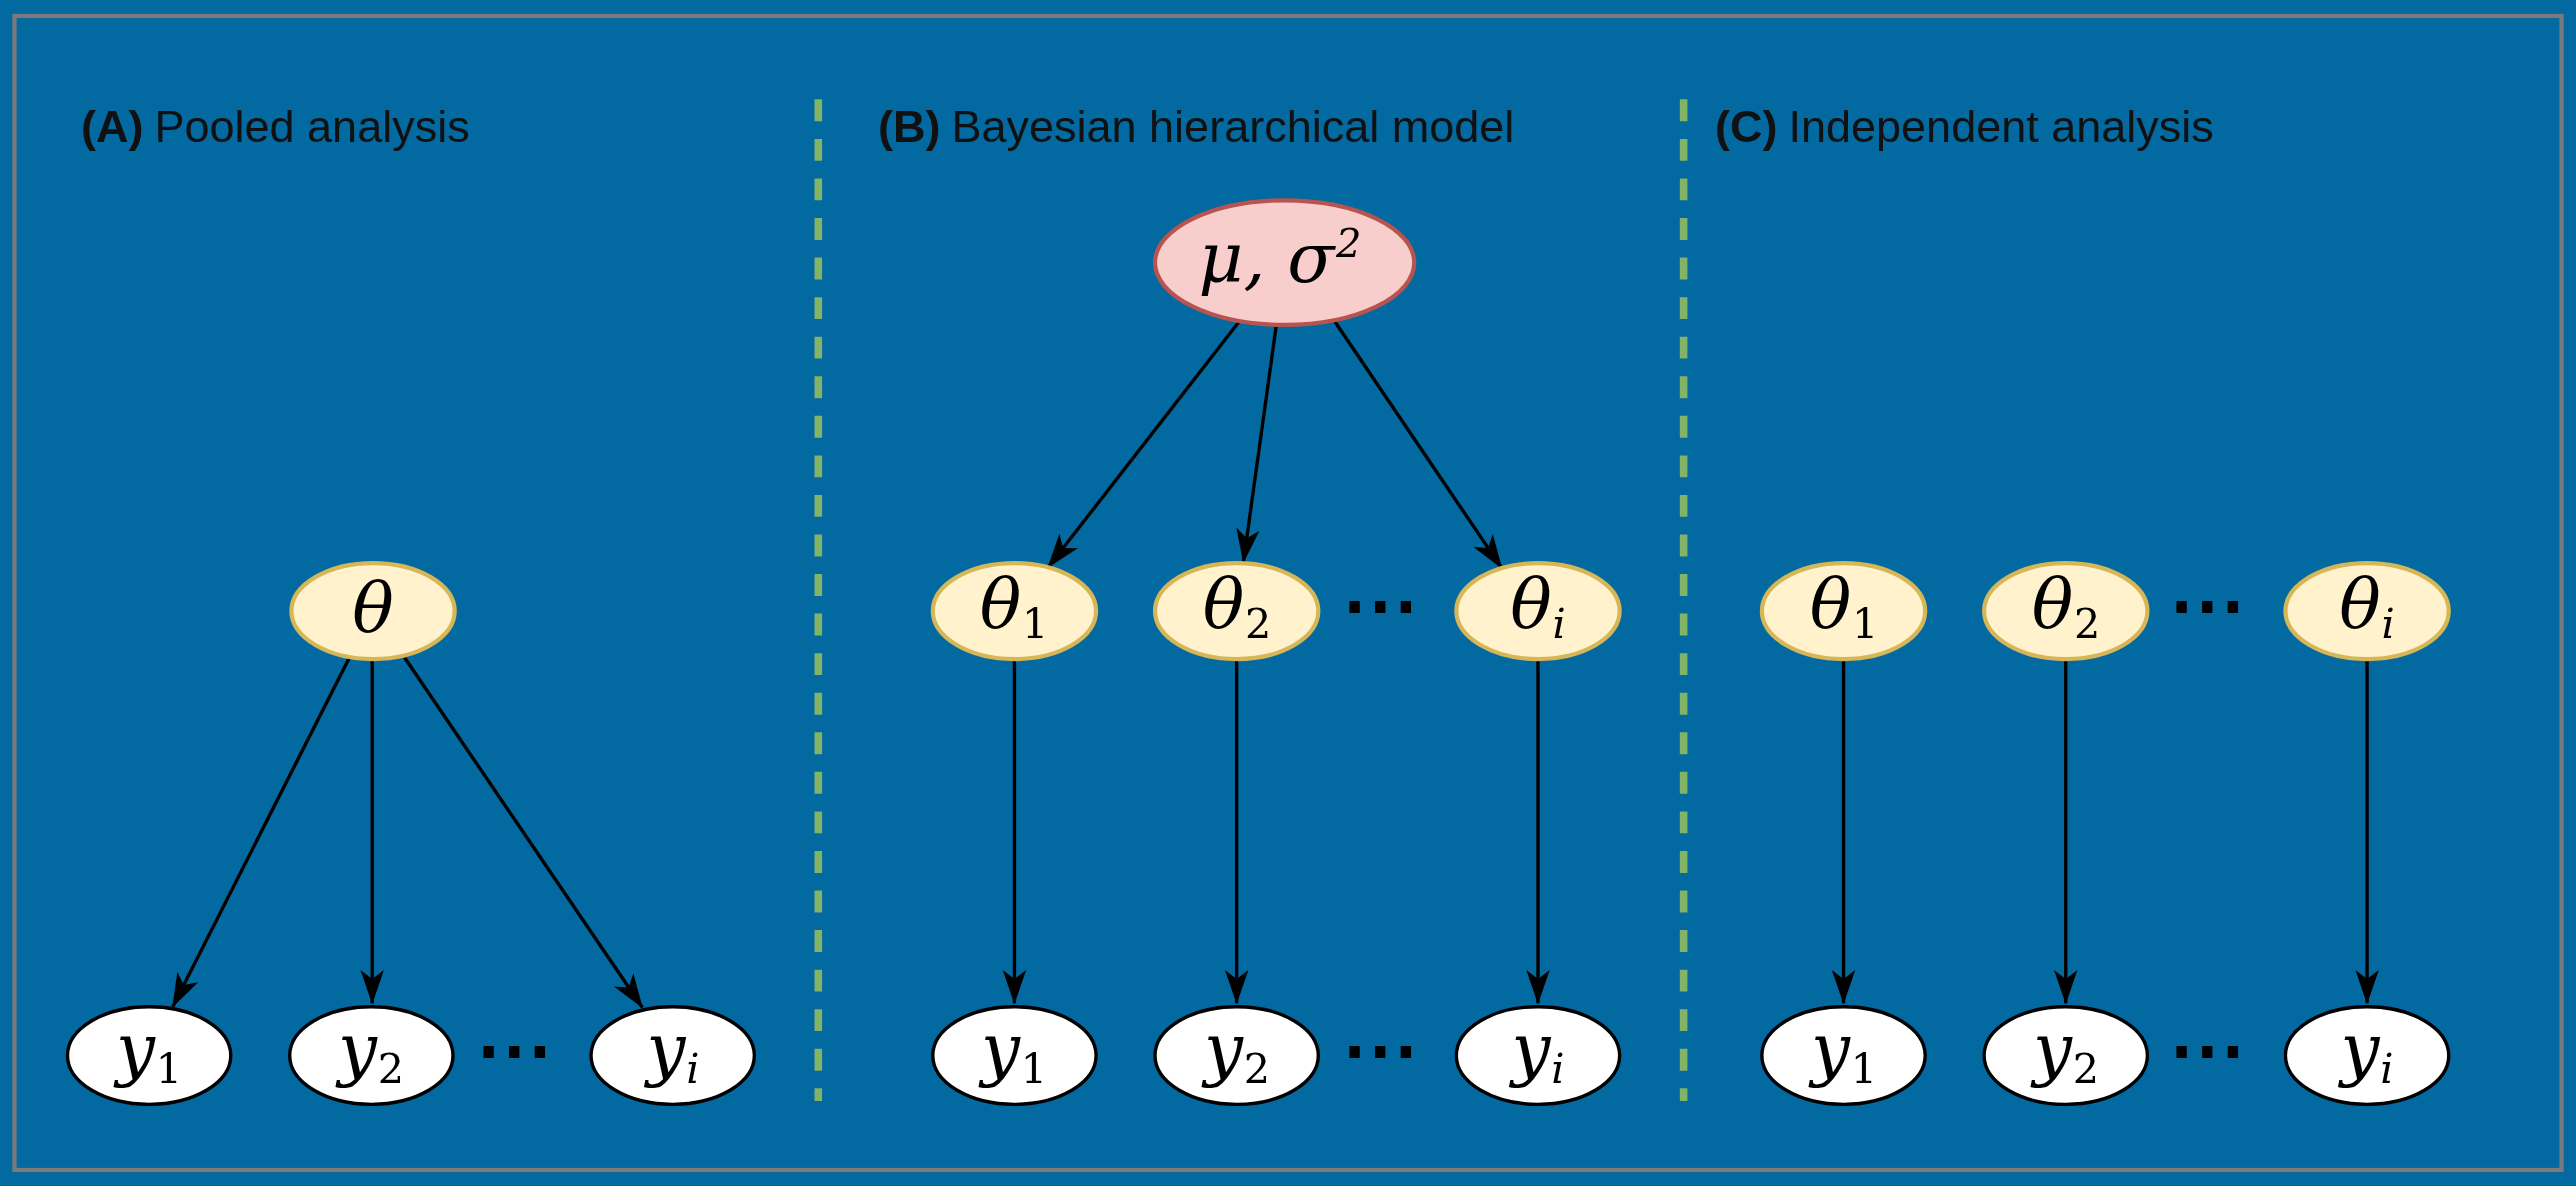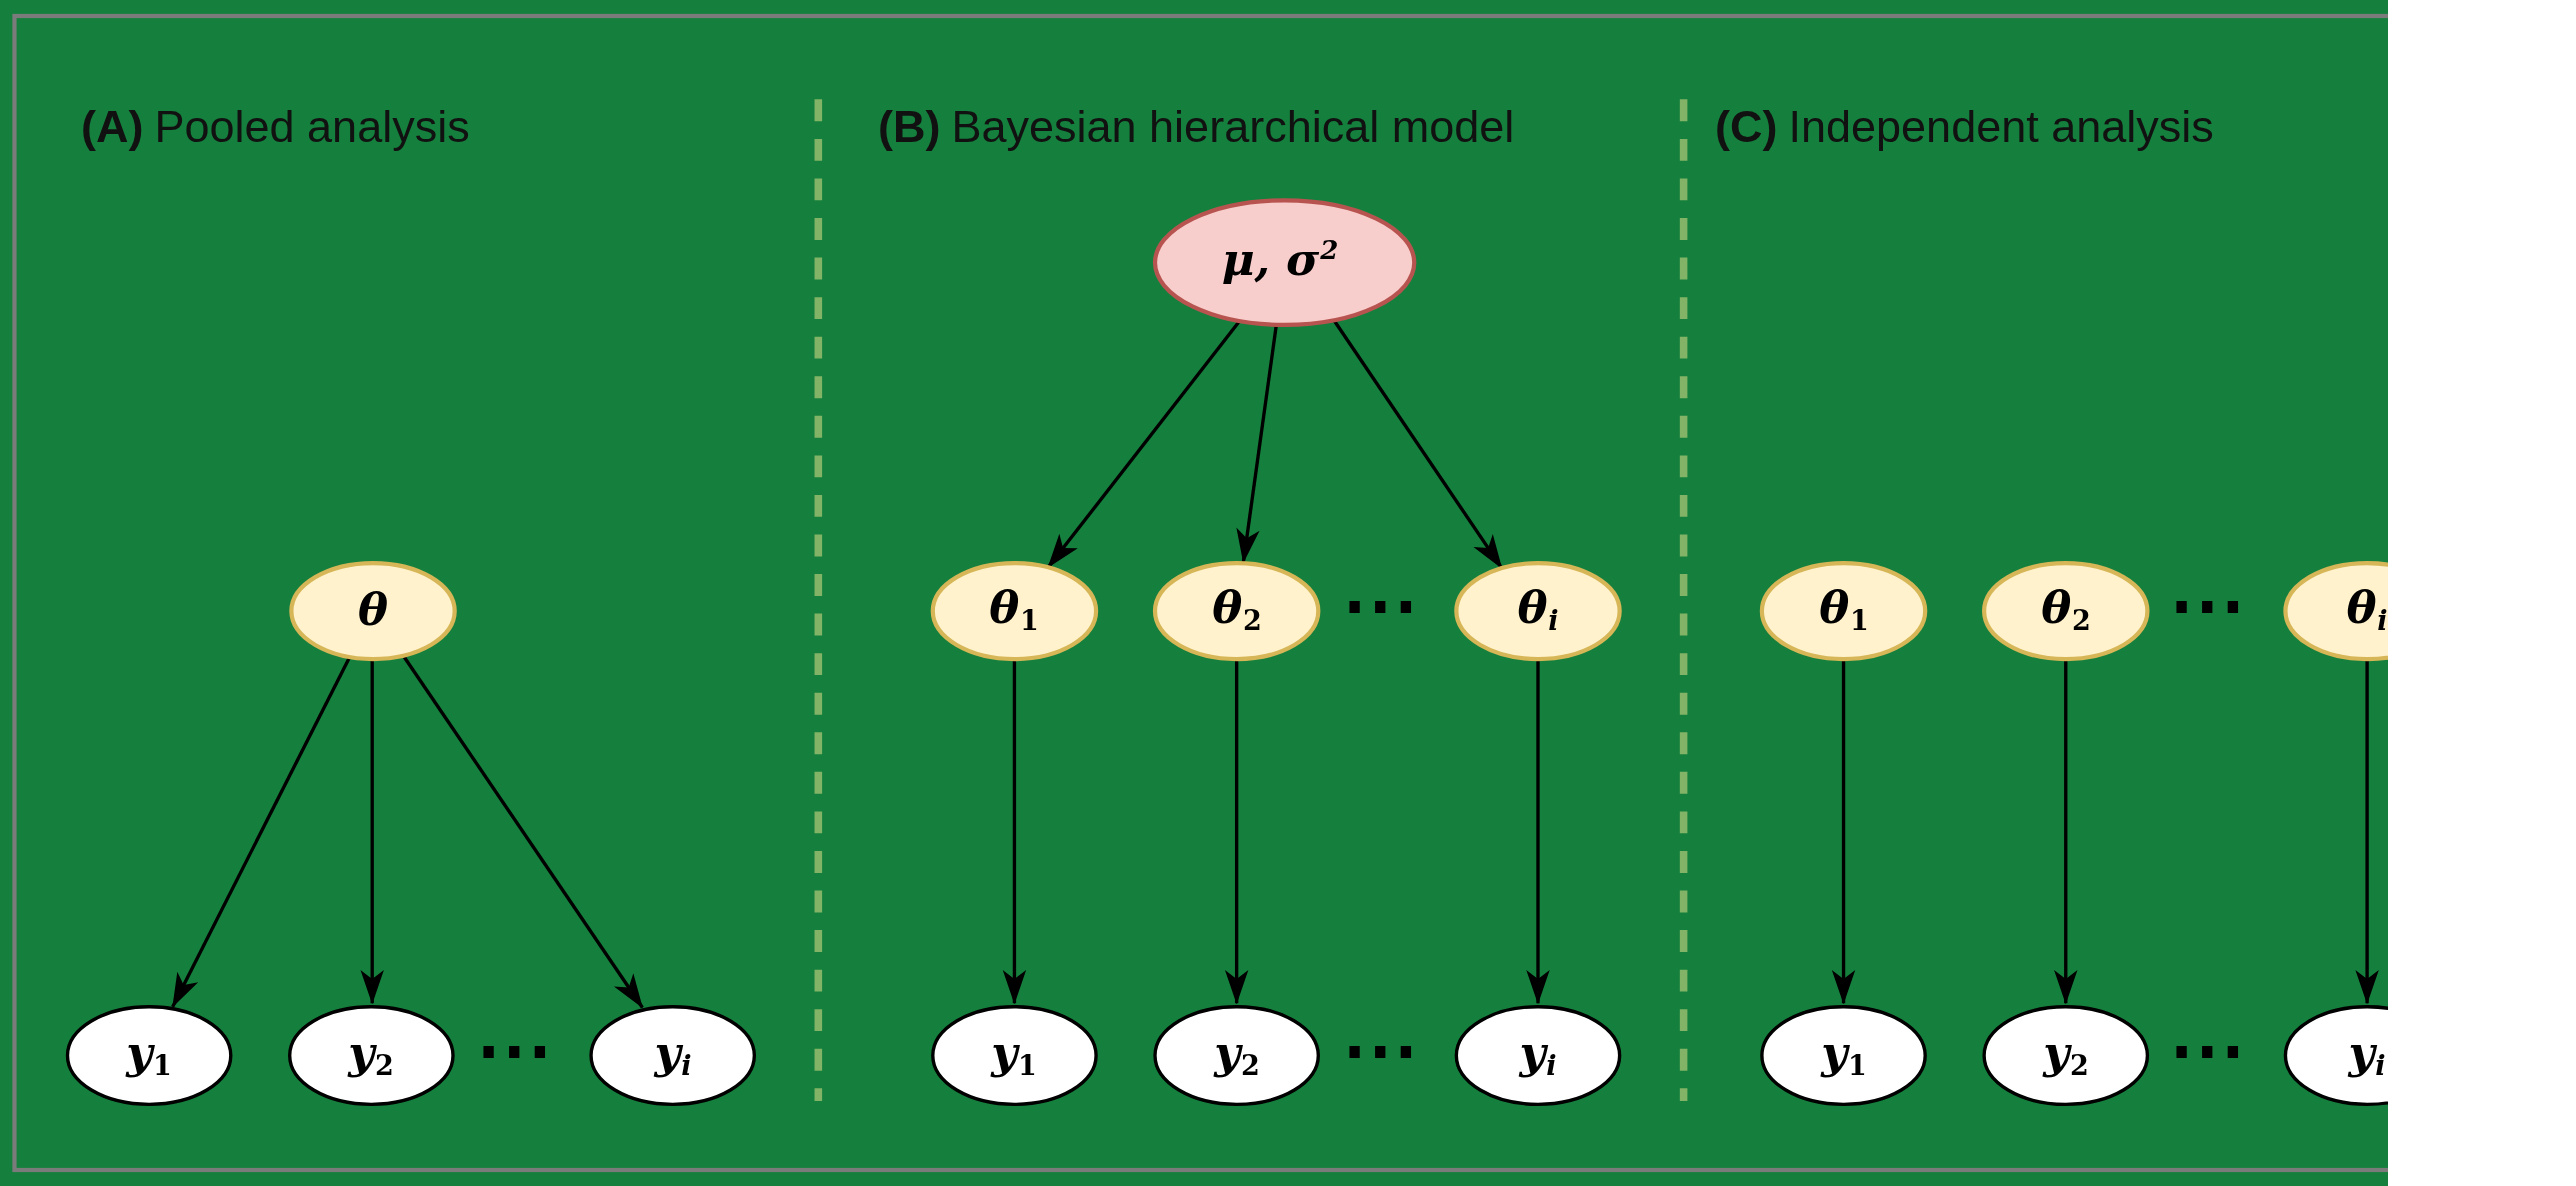--- a/index.html
+++ b/index.html
@@ -1,19 +1,19 @@
 <!DOCTYPE html>
 <html style="--yellow-fill: #fff2cc; --yellow-stroke: #d6b656; --red-fill: #f8cecc; --red-stroke: #b85450; --divider-green: #82b366; --border-gray: #7b7b7b; --arrow-black: #000000; --text-black: #111111;font-size:13.5px"><head>
 <meta charset="utf-8">
 <style>
   html,body { margin:0; padding:0; background:#ffffff; }
   #stage {
     position:relative;
-    width:2388px; height:1186px;
-    background:#15803d;
+    width:2576px; height:1186px;
+    background:#0369a1;
     font-family:"Liberation Sans", sans-serif;
     overflow:hidden;
   }
   #diagram-svg { position:absolute; left:0; top:0; }
 
   
   .node-yellow { fill:var(--yellow-fill,#fff2cc); stroke:var(--yellow-stroke,#d6b656); stroke-width:5; }
   .node-red    { fill:var(--red-fill,#f8cecc);   stroke:var(--red-stroke,#b85450);   stroke-width:5; }
   .node-white  { fill:#ffffff; stroke:var(--arrow-black,#000000); stroke-width:4; }
   .edge        { stroke:var(--arrow-black,#000000); stroke-width:4; fill:none; }
@@ -27,22 +27,22 @@
     color:var(--text-black,#111111);
     white-space:nowrap;
   }
   .ptitle .tag { font-weight:bold; margin-right:11px; }
 
   
   .nlabel {
     position:absolute;
     transform:translate(-50%,-54%);
     font-family:"DejaVu Serif", serif;
-    font-style:italic; font-weight:bold;
-    font-size:45px; line-height:1;
+    font-style:italic; font-weight:normal;
+    font-size:69px; line-height:1;
     color:#000000;
     white-space:nowrap;
   }
   .nlabel .sub { font-size:0.60em; font-style:normal; vertical-align:-0.25em; margin-left:0.02em; }
   .nlabel .sub.it { font-style:italic; }
   .nlabel .sup { font-size:0.58em; vertical-align:0.62em; margin-left:0.04em; }
 
   
   .dots {
     position:absolute;

